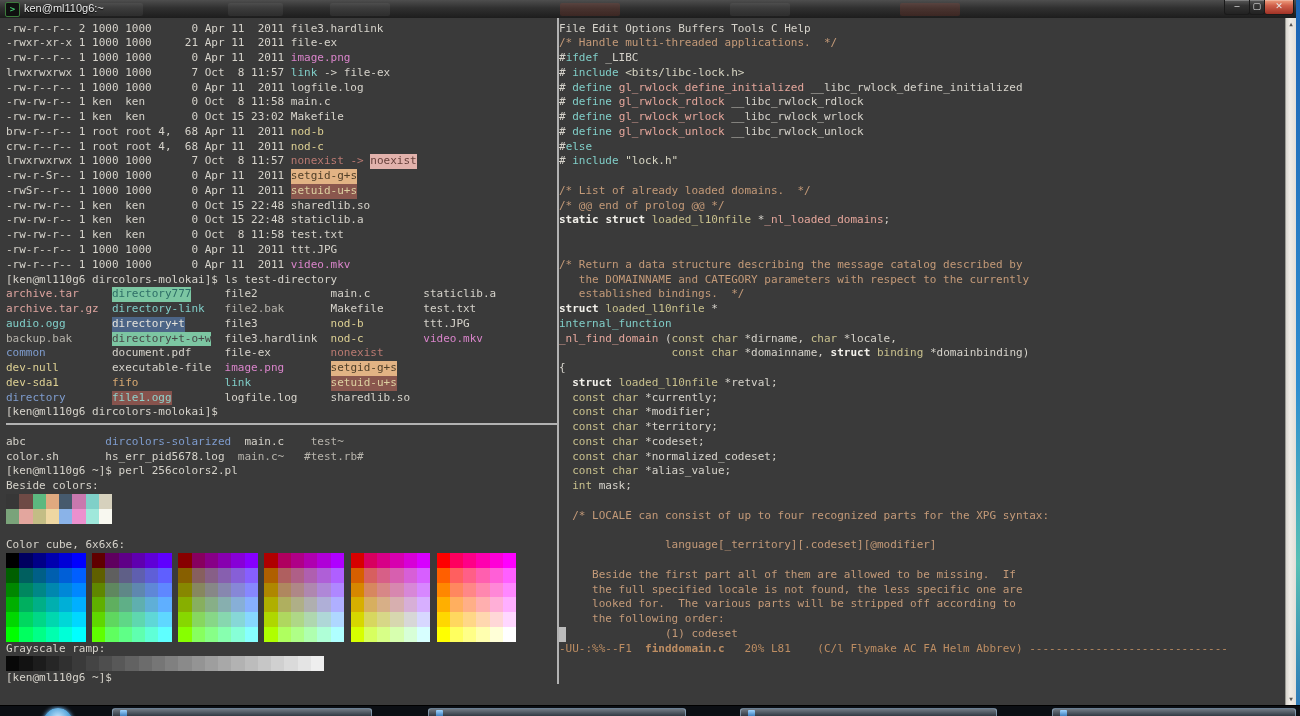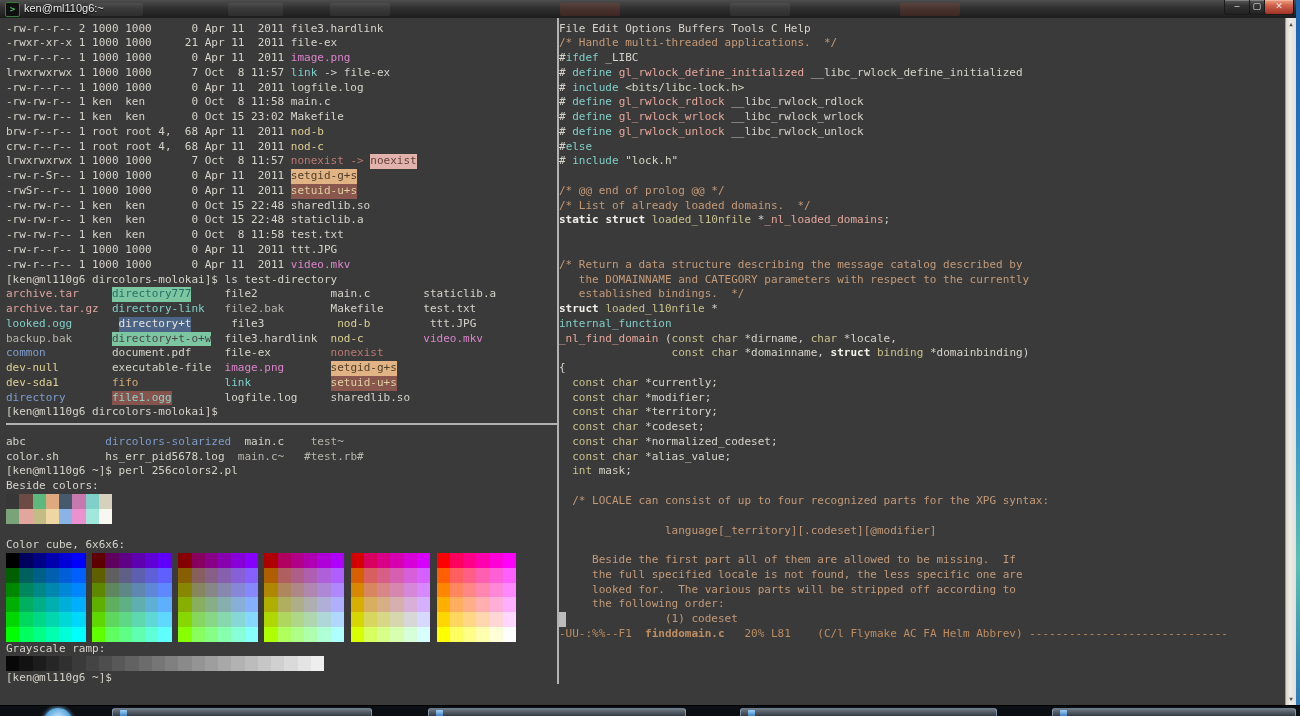--- a/index.html
+++ b/index.html
@@ -111,21 +111,21 @@
       <div class="tl"><span class="c-fg">-rw-r-Sr-- 1 1000 1000      0 Apr 11  2011 </span><span class="c-hl-setgid">setgid-g+s</span></div>
       <div class="tl"><span class="c-fg">-rwSr--r-- 1 1000 1000      0 Apr 11  2011 </span><span class="c-hl-setuid">setuid-u+s</span></div>
       <div class="tl"><span class="c-fg">-rw-rw-r-- 1 ken  ken       0 Oct 15 22:48 sharedlib.so</span></div>
       <div class="tl"><span class="c-fg">-rw-rw-r-- 1 ken  ken       0 Oct 15 22:48 staticlib.a</span></div>
       <div class="tl"><span class="c-fg">-rw-rw-r-- 1 ken  ken       0 Oct  8 11:58 test.txt</span></div>
       <div class="tl"><span class="c-fg">-rw-r--r-- 1 1000 1000      0 Apr 11  2011 ttt.JPG</span></div>
       <div class="tl"><span class="c-fg">-rw-r--r-- 1 1000 1000      0 Apr 11  2011 </span><span class="c-magenta">video.mkv</span></div>
       <div class="tl"><span class="c-fg">[ken@ml110g6 dircolors-molokai]$ ls test-directory</span></div>
       <div class="tl"><span class="c-pink">archive.tar</span><span class="c-fg">     </span><span class="c-hl-d777">directory777</span><span class="c-fg">     </span><span class="c-fg">file2</span><span class="c-fg">           </span><span class="c-fg">main.c</span><span class="c-fg">        </span><span class="c-fg">staticlib.a</span></div>
       <div class="tl"><span class="c-pink">archive.tar.gz</span><span class="c-fg">  </span><span class="c-cyan">directory-link</span><span class="c-fg">   </span><span class="c-dim">file2.bak</span><span class="c-fg">       </span><span class="c-fg">Makefile</span><span class="c-fg">      </span><span class="c-fg">test.txt</span></div>
-      <div class="tl"><span class="c-cyan">looked.ogg</span><span class="c-fg">       </span><span class="c-hl-dt">directory+t</span><span class="c-fg">      </span><span class="c-fg">file3</span><span class="c-fg">           </span><span class="c-yellow">nod-b</span><span class="c-fg">         </span><span class="c-fg">ttt.JPG</span></div>
+      <div class="tl"><span class="c-cyan">audio.ogg</span><span class="c-fg">       </span><span class="c-hl-dt">directory+t</span><span class="c-fg">      </span><span class="c-fg">file3</span><span class="c-fg">           </span><span class="c-yellow">nod-b</span><span class="c-fg">         </span><span class="c-fg">ttt.JPG</span></div>
       <div class="tl"><span class="c-dim">backup.bak</span><span class="c-fg">      </span><span class="c-hl-dtow">directory+t-o+w</span><span class="c-fg">  </span><span class="c-fg">file3.hardlink</span><span class="c-fg">  </span><span class="c-yellow">nod-c</span><span class="c-fg">         </span><span class="c-magenta">video.mkv</span></div>
       <div class="tl"><span class="c-blue">common</span><span class="c-fg">          </span><span class="c-fg">document.pdf</span><span class="c-fg">     </span><span class="c-fg">file-ex</span><span class="c-fg">         </span><span class="c-red">nonexist</span></div>
       <div class="tl"><span class="c-yellow">dev-null</span><span class="c-fg">        </span><span class="c-fg">executable-file</span><span class="c-fg">  </span><span class="c-magenta">image.png</span><span class="c-fg">       </span><span class="c-hl-setgid">setgid-g+s</span></div>
       <div class="tl"><span class="c-yellow">dev-sda1</span><span class="c-fg">        </span><span class="c-orange">fifo</span><span class="c-fg">             </span><span class="c-cyan">link</span><span class="c-fg">            </span><span class="c-hl-setuid">setuid-u+s</span></div>
       <div class="tl"><span class="c-blue">directory</span><span class="c-fg">       </span><span class="c-hl-ogg">file1.ogg</span><span class="c-fg">        </span><span class="c-fg">logfile.log</span><span class="c-fg">     </span><span class="c-fg">sharedlib.so</span></div>
       <div class="tl"><span class="c-fg">[ken@ml110g6 dircolors-molokai]$</span></div>
       <div class="hrline">
         <div></div>
       </div>
       <div class="tl"><span class="c-fg">abc            </span><span class="c-blue">dircolors-solarized</span><span class="c-fg">  </span><span class="c-fg">main.c</span><span class="c-fg">    </span><span class="c-dim">test~</span></div>
@@ -143,41 +143,42 @@
       <div class="tl"><span class="sw" style="background: rgb(0, 215, 0);">&nbsp;&nbsp;</span><span class="sw" style="background: rgb(0, 215, 95);">&nbsp;&nbsp;</span><span class="sw" style="background: rgb(0, 215, 135);">&nbsp;&nbsp;</span><span class="sw" style="background: rgb(0, 215, 175);">&nbsp;&nbsp;</span><span class="sw" style="background: rgb(0, 215, 215);">&nbsp;&nbsp;</span><span class="sw" style="background: rgb(0, 215, 255);">&nbsp;&nbsp;</span><span>&nbsp;</span><span class="sw" style="background: rgb(95, 215, 0);">&nbsp;&nbsp;</span><span class="sw" style="background: rgb(95, 215, 95);">&nbsp;&nbsp;</span><span class="sw" style="background: rgb(95, 215, 135);">&nbsp;&nbsp;</span><span class="sw" style="background: rgb(95, 215, 175);">&nbsp;&nbsp;</span><span class="sw" style="background: rgb(95, 215, 215);">&nbsp;&nbsp;</span><span class="sw" style="background: rgb(95, 215, 255);">&nbsp;&nbsp;</span><span>&nbsp;</span><span class="sw" style="background: rgb(135, 215, 0);">&nbsp;&nbsp;</span><span class="sw" style="background: rgb(135, 215, 95);">&nbsp;&nbsp;</span><span class="sw" style="background: rgb(135, 215, 135);">&nbsp;&nbsp;</span><span class="sw" style="background: rgb(135, 215, 175);">&nbsp;&nbsp;</span><span class="sw" style="background: rgb(135, 215, 215);">&nbsp;&nbsp;</span><span class="sw" style="background: rgb(135, 215, 255);">&nbsp;&nbsp;</span><span>&nbsp;</span><span class="sw" style="background: rgb(175, 215, 0);">&nbsp;&nbsp;</span><span class="sw" style="background: rgb(175, 215, 95);">&nbsp;&nbsp;</span><span class="sw" style="background: rgb(175, 215, 135);">&nbsp;&nbsp;</span><span class="sw" style="background: rgb(175, 215, 175);">&nbsp;&nbsp;</span><span class="sw" style="background: rgb(175, 215, 215);">&nbsp;&nbsp;</span><span class="sw" style="background: rgb(175, 215, 255);">&nbsp;&nbsp;</span><span>&nbsp;</span><span class="sw" style="background: rgb(215, 215, 0);">&nbsp;&nbsp;</span><span class="sw" style="background: rgb(215, 215, 95);">&nbsp;&nbsp;</span><span class="sw" style="background: rgb(215, 215, 135);">&nbsp;&nbsp;</span><span class="sw" style="background: rgb(215, 215, 175);">&nbsp;&nbsp;</span><span class="sw" style="background: rgb(215, 215, 215);">&nbsp;&nbsp;</span><span class="sw" style="background: rgb(215, 215, 255);">&nbsp;&nbsp;</span><span>&nbsp;</span><span class="sw" style="background: rgb(255, 215, 0);">&nbsp;&nbsp;</span><span class="sw" style="background: rgb(255, 215, 95);">&nbsp;&nbsp;</span><span class="sw" style="background: rgb(255, 215, 135);">&nbsp;&nbsp;</span><span class="sw" style="background: rgb(255, 215, 175);">&nbsp;&nbsp;</span><span class="sw" style="background: rgb(255, 215, 215);">&nbsp;&nbsp;</span><span class="sw" style="background: rgb(255, 215, 255);">&nbsp;&nbsp;</span></div>
       <div class="tl"><span class="sw" style="background: rgb(0, 255, 0);">&nbsp;&nbsp;</span><span class="sw" style="background: rgb(0, 255, 95);">&nbsp;&nbsp;</span><span class="sw" style="background: rgb(0, 255, 135);">&nbsp;&nbsp;</span><span class="sw" style="background: rgb(0, 255, 175);">&nbsp;&nbsp;</span><span class="sw" style="background: rgb(0, 255, 215);">&nbsp;&nbsp;</span><span class="sw" style="background: rgb(0, 255, 255);">&nbsp;&nbsp;</span><span>&nbsp;</span><span class="sw" style="background: rgb(95, 255, 0);">&nbsp;&nbsp;</span><span class="sw" style="background: rgb(95, 255, 95);">&nbsp;&nbsp;</span><span class="sw" style="background: rgb(95, 255, 135);">&nbsp;&nbsp;</span><span class="sw" style="background: rgb(95, 255, 175);">&nbsp;&nbsp;</span><span class="sw" style="background: rgb(95, 255, 215);">&nbsp;&nbsp;</span><span class="sw" style="background: rgb(95, 255, 255);">&nbsp;&nbsp;</span><span>&nbsp;</span><span class="sw" style="background: rgb(135, 255, 0);">&nbsp;&nbsp;</span><span class="sw" style="background: rgb(135, 255, 95);">&nbsp;&nbsp;</span><span class="sw" style="background: rgb(135, 255, 135);">&nbsp;&nbsp;</span><span class="sw" style="background: rgb(135, 255, 175);">&nbsp;&nbsp;</span><span class="sw" style="background: rgb(135, 255, 215);">&nbsp;&nbsp;</span><span class="sw" style="background: rgb(135, 255, 255);">&nbsp;&nbsp;</span><span>&nbsp;</span><span class="sw" style="background: rgb(175, 255, 0);">&nbsp;&nbsp;</span><span class="sw" style="background: rgb(175, 255, 95);">&nbsp;&nbsp;</span><span class="sw" style="background: rgb(175, 255, 135);">&nbsp;&nbsp;</span><span class="sw" style="background: rgb(175, 255, 175);">&nbsp;&nbsp;</span><span class="sw" style="background: rgb(175, 255, 215);">&nbsp;&nbsp;</span><span class="sw" style="background: rgb(175, 255, 255);">&nbsp;&nbsp;</span><span>&nbsp;</span><span class="sw" style="background: rgb(215, 255, 0);">&nbsp;&nbsp;</span><span class="sw" style="background: rgb(215, 255, 95);">&nbsp;&nbsp;</span><span class="sw" style="background: rgb(215, 255, 135);">&nbsp;&nbsp;</span><span class="sw" style="background: rgb(215, 255, 175);">&nbsp;&nbsp;</span><span class="sw" style="background: rgb(215, 255, 215);">&nbsp;&nbsp;</span><span class="sw" style="background: rgb(215, 255, 255);">&nbsp;&nbsp;</span><span>&nbsp;</span><span class="sw" style="background: rgb(255, 255, 0);">&nbsp;&nbsp;</span><span class="sw" style="background: rgb(255, 255, 95);">&nbsp;&nbsp;</span><span class="sw" style="background: rgb(255, 255, 135);">&nbsp;&nbsp;</span><span class="sw" style="background: rgb(255, 255, 175);">&nbsp;&nbsp;</span><span class="sw" style="background: rgb(255, 255, 215);">&nbsp;&nbsp;</span><span class="sw" style="background: rgb(255, 255, 255);">&nbsp;&nbsp;</span></div>
       <div class="tl"><span class="c-fg">Grayscale ramp:</span></div>
       <div class="tl"><span class="sw" style="background: rgb(8, 8, 8);">&nbsp;&nbsp;</span><span class="sw" style="background: rgb(18, 18, 18);">&nbsp;&nbsp;</span><span class="sw" style="background: rgb(28, 28, 28);">&nbsp;&nbsp;</span><span class="sw" style="background: rgb(38, 38, 38);">&nbsp;&nbsp;</span><span class="sw" style="background: rgb(48, 48, 48);">&nbsp;&nbsp;</span><span class="sw" style="background: rgb(58, 58, 58);">&nbsp;&nbsp;</span><span class="sw" style="background: rgb(68, 68, 68);">&nbsp;&nbsp;</span><span class="sw" style="background: rgb(78, 78, 78);">&nbsp;&nbsp;</span><span class="sw" style="background: rgb(88, 88, 88);">&nbsp;&nbsp;</span><span class="sw" style="background: rgb(98, 98, 98);">&nbsp;&nbsp;</span><span class="sw" style="background: rgb(108, 108, 108);">&nbsp;&nbsp;</span><span class="sw" style="background: rgb(118, 118, 118);">&nbsp;&nbsp;</span><span class="sw" style="background: rgb(128, 128, 128);">&nbsp;&nbsp;</span><span class="sw" style="background: rgb(138, 138, 138);">&nbsp;&nbsp;</span><span class="sw" style="background: rgb(148, 148, 148);">&nbsp;&nbsp;</span><span class="sw" style="background: rgb(158, 158, 158);">&nbsp;&nbsp;</span><span class="sw" style="background: rgb(168, 168, 168);">&nbsp;&nbsp;</span><span class="sw" style="background: rgb(178, 178, 178);">&nbsp;&nbsp;</span><span class="sw" style="background: rgb(188, 188, 188);">&nbsp;&nbsp;</span><span class="sw" style="background: rgb(198, 198, 198);">&nbsp;&nbsp;</span><span class="sw" style="background: rgb(208, 208, 208);">&nbsp;&nbsp;</span><span class="sw" style="background: rgb(218, 218, 218);">&nbsp;&nbsp;</span><span class="sw" style="background: rgb(228, 228, 228);">&nbsp;&nbsp;</span><span class="sw" style="background: rgb(238, 238, 238);">&nbsp;&nbsp;</span></div>
       <div class="tl"><span class="c-fg">[ken@ml110g6 ~]$</span></div>
     </div>
   <div id="right-pane" class="pane" style="left:559px;top:3.5px;">
       <div class="tl"><span class="c-fg">File Edit Options Buffers Tools C Help</span></div>
       <div class="tl"><span class="c-comment">/* Handle multi-threaded applications.  */</span></div>
       <div class="tl"><span class="c-fg">#</span><span class="c-preproc">ifdef</span><span class="c-fg"> _LIBC</span></div>
+      <div class="tl"><span class="c-fg"># </span><span class="c-preproc">include</span><span class="c-fg"> </span><span class="c-string">&lt;bits/libc-lock.h&gt;</span></div>
       <div class="tl"><span class="c-fg"># </span><span class="c-preproc">define</span><span class="c-fg"> </span><span class="c-name">gl_rwlock_define_initialized</span><span class="c-fg"> __libc_rwlock_define_initialized</span></div>
-      <div class="tl"><span class="c-fg"># </span><span class="c-preproc">include</span><span class="c-fg"> </span><span class="c-string">&lt;bits/libc-lock.h&gt;</span></div>
       <div class="tl"><span class="c-fg"># </span><span class="c-preproc">define</span><span class="c-fg"> </span><span class="c-name">gl_rwlock_rdlock</span><span class="c-fg"> __libc_rwlock_rdlock</span></div>
       <div class="tl"><span class="c-fg"># </span><span class="c-preproc">define</span><span class="c-fg"> </span><span class="c-name">gl_rwlock_wrlock</span><span class="c-fg"> __libc_rwlock_wrlock</span></div>
       <div class="tl"><span class="c-fg"># </span><span class="c-preproc">define</span><span class="c-fg"> </span><span class="c-name">gl_rwlock_unlock</span><span class="c-fg"> __libc_rwlock_unlock</span></div>
       <div class="tl"><span class="c-fg">#</span><span class="c-preproc">else</span></div>
       <div class="tl"><span class="c-fg"># </span><span class="c-preproc">include</span><span class="c-fg"> </span><span class="c-string">"lock.h"</span></div>
       <div class="tl"></div>
+      <div class="tl"><span class="c-comment">/* List of already loaded domains.  */</span></div>
       <div class="tl"><span class="c-comment">/* @@ end of prolog @@ */</span></div>
-      <div class="tl"><span class="c-comment">/* List of already loaded domains.  */</span></div>
       <div class="tl"><span class="c-kw">static</span><span class="c-fg"> </span><span class="c-kw">struct</span><span class="c-fg"> </span><span class="c-type">loaded_l10nfile</span><span class="c-fg"> *</span><span class="c-name">_nl_loaded_domains</span><span class="c-fg">;</span></div>
       <div class="tl"></div>
       <div class="tl"></div>
       <div class="tl"><span class="c-comment">/* Return a data structure describing the message catalog described by</span></div>
       <div class="tl"><span class="c-comment">   the DOMAINNAME and CATEGORY parameters with respect to the currently</span></div>
       <div class="tl"><span class="c-comment">   established bindings.  */</span></div>
       <div class="tl"><span class="c-kw">struct</span><span class="c-fg"> </span><span class="c-type">loaded_l10nfile</span><span class="c-fg"> *</span></div>
       <div class="tl"><span class="c-preproc">internal_function</span></div>
       <div class="tl"><span class="c-name">_nl_find_domain</span><span class="c-fg"> (</span><span class="c-type">const</span><span class="c-fg"> </span><span class="c-type">char</span><span class="c-fg"> *dirname, </span><span class="c-type">char</span><span class="c-fg"> *locale,</span></div>
       <div class="tl"><span class="c-fg">                 </span><span class="c-type">const</span><span class="c-fg"> </span><span class="c-type">char</span><span class="c-fg"> *domainname, </span><span class="c-kw">struct</span><span class="c-fg"> </span><span class="c-type">binding</span><span class="c-fg"> *domainbinding)</span></div>
       <div class="tl"><span class="c-fg">{</span></div>
+      <div class="tl"><span class="c-fg">  </span><span class="c-kw">struct</span><span class="c-fg"> </span><span class="c-type">loaded_l10nfile</span><span class="c-fg"> *retval;</span></div>
       <div class="tl"><span class="c-fg">  </span><span class="c-type">const</span><span class="c-fg"> </span><span class="c-type">char</span><span class="c-fg"> *currently;</span></div>
       <div class="tl"><span class="c-fg">  </span><span class="c-type">const</span><span class="c-fg"> </span><span class="c-type">char</span><span class="c-fg"> *modifier;</span></div>
       <div class="tl"><span class="c-fg">  </span><span class="c-type">const</span><span class="c-fg"> </span><span class="c-type">char</span><span class="c-fg"> *territory;</span></div>
       <div class="tl"><span class="c-fg">  </span><span class="c-type">const</span><span class="c-fg"> </span><span class="c-type">char</span><span class="c-fg"> *codeset;</span></div>
       <div class="tl"><span class="c-fg">  </span><span class="c-type">const</span><span class="c-fg"> </span><span class="c-type">char</span><span class="c-fg"> *normalized_codeset;</span></div>
       <div class="tl"><span class="c-fg">  </span><span class="c-type">const</span><span class="c-fg"> </span><span class="c-type">char</span><span class="c-fg"> *alias_value;</span></div>
       <div class="tl"><span class="c-fg">  </span><span class="c-type">int</span><span class="c-fg"> mask;</span></div>
       <div class="tl"></div>
       <div class="tl"><span class="c-comment">  /* LOCALE can consist of up to four recognized parts for the XPG syntax:</span></div>
       <div class="tl"></div>

